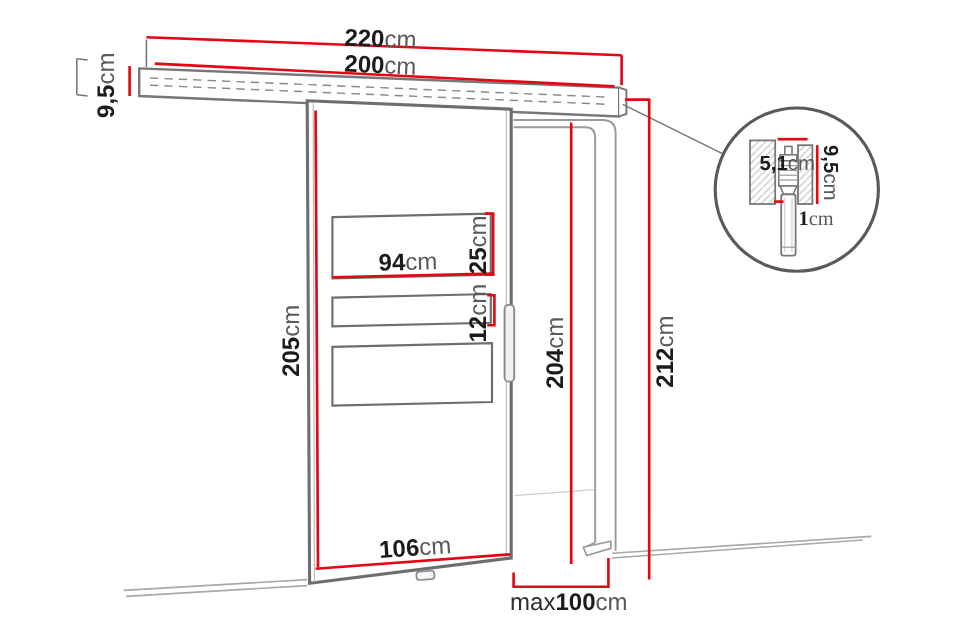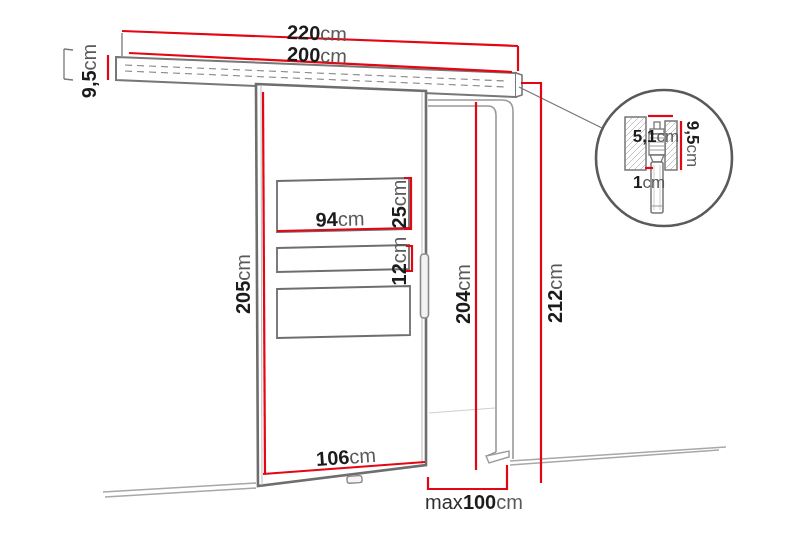--- a/index.html
+++ b/index.html
@@ -171,17 +171,17 @@
   </div>
 
   <div class="dim-label sm" style="left:656px;top:106px;margin-top:30px;">
     <span class="val">5,1</span><span class="unit">cm</span>
   </div>
 
   <div class="dim-label sm" style="left:692px;top:144px;transform:translate(-50%,-50%) rotate(90deg);">
     <span class="val">9,5</span><span class="unit">cm</span>
   </div>
 
-  <div class="dim-label sm" style="left:649px;top:182px;">
+  <div class="dim-label sm" style="left:680px;top:182px;font-family:Liberation Serif, serif;">
     <span class="val">1</span><span class="unit">cm</span>
   </div>
 
 </div>
 
 </body></html>

